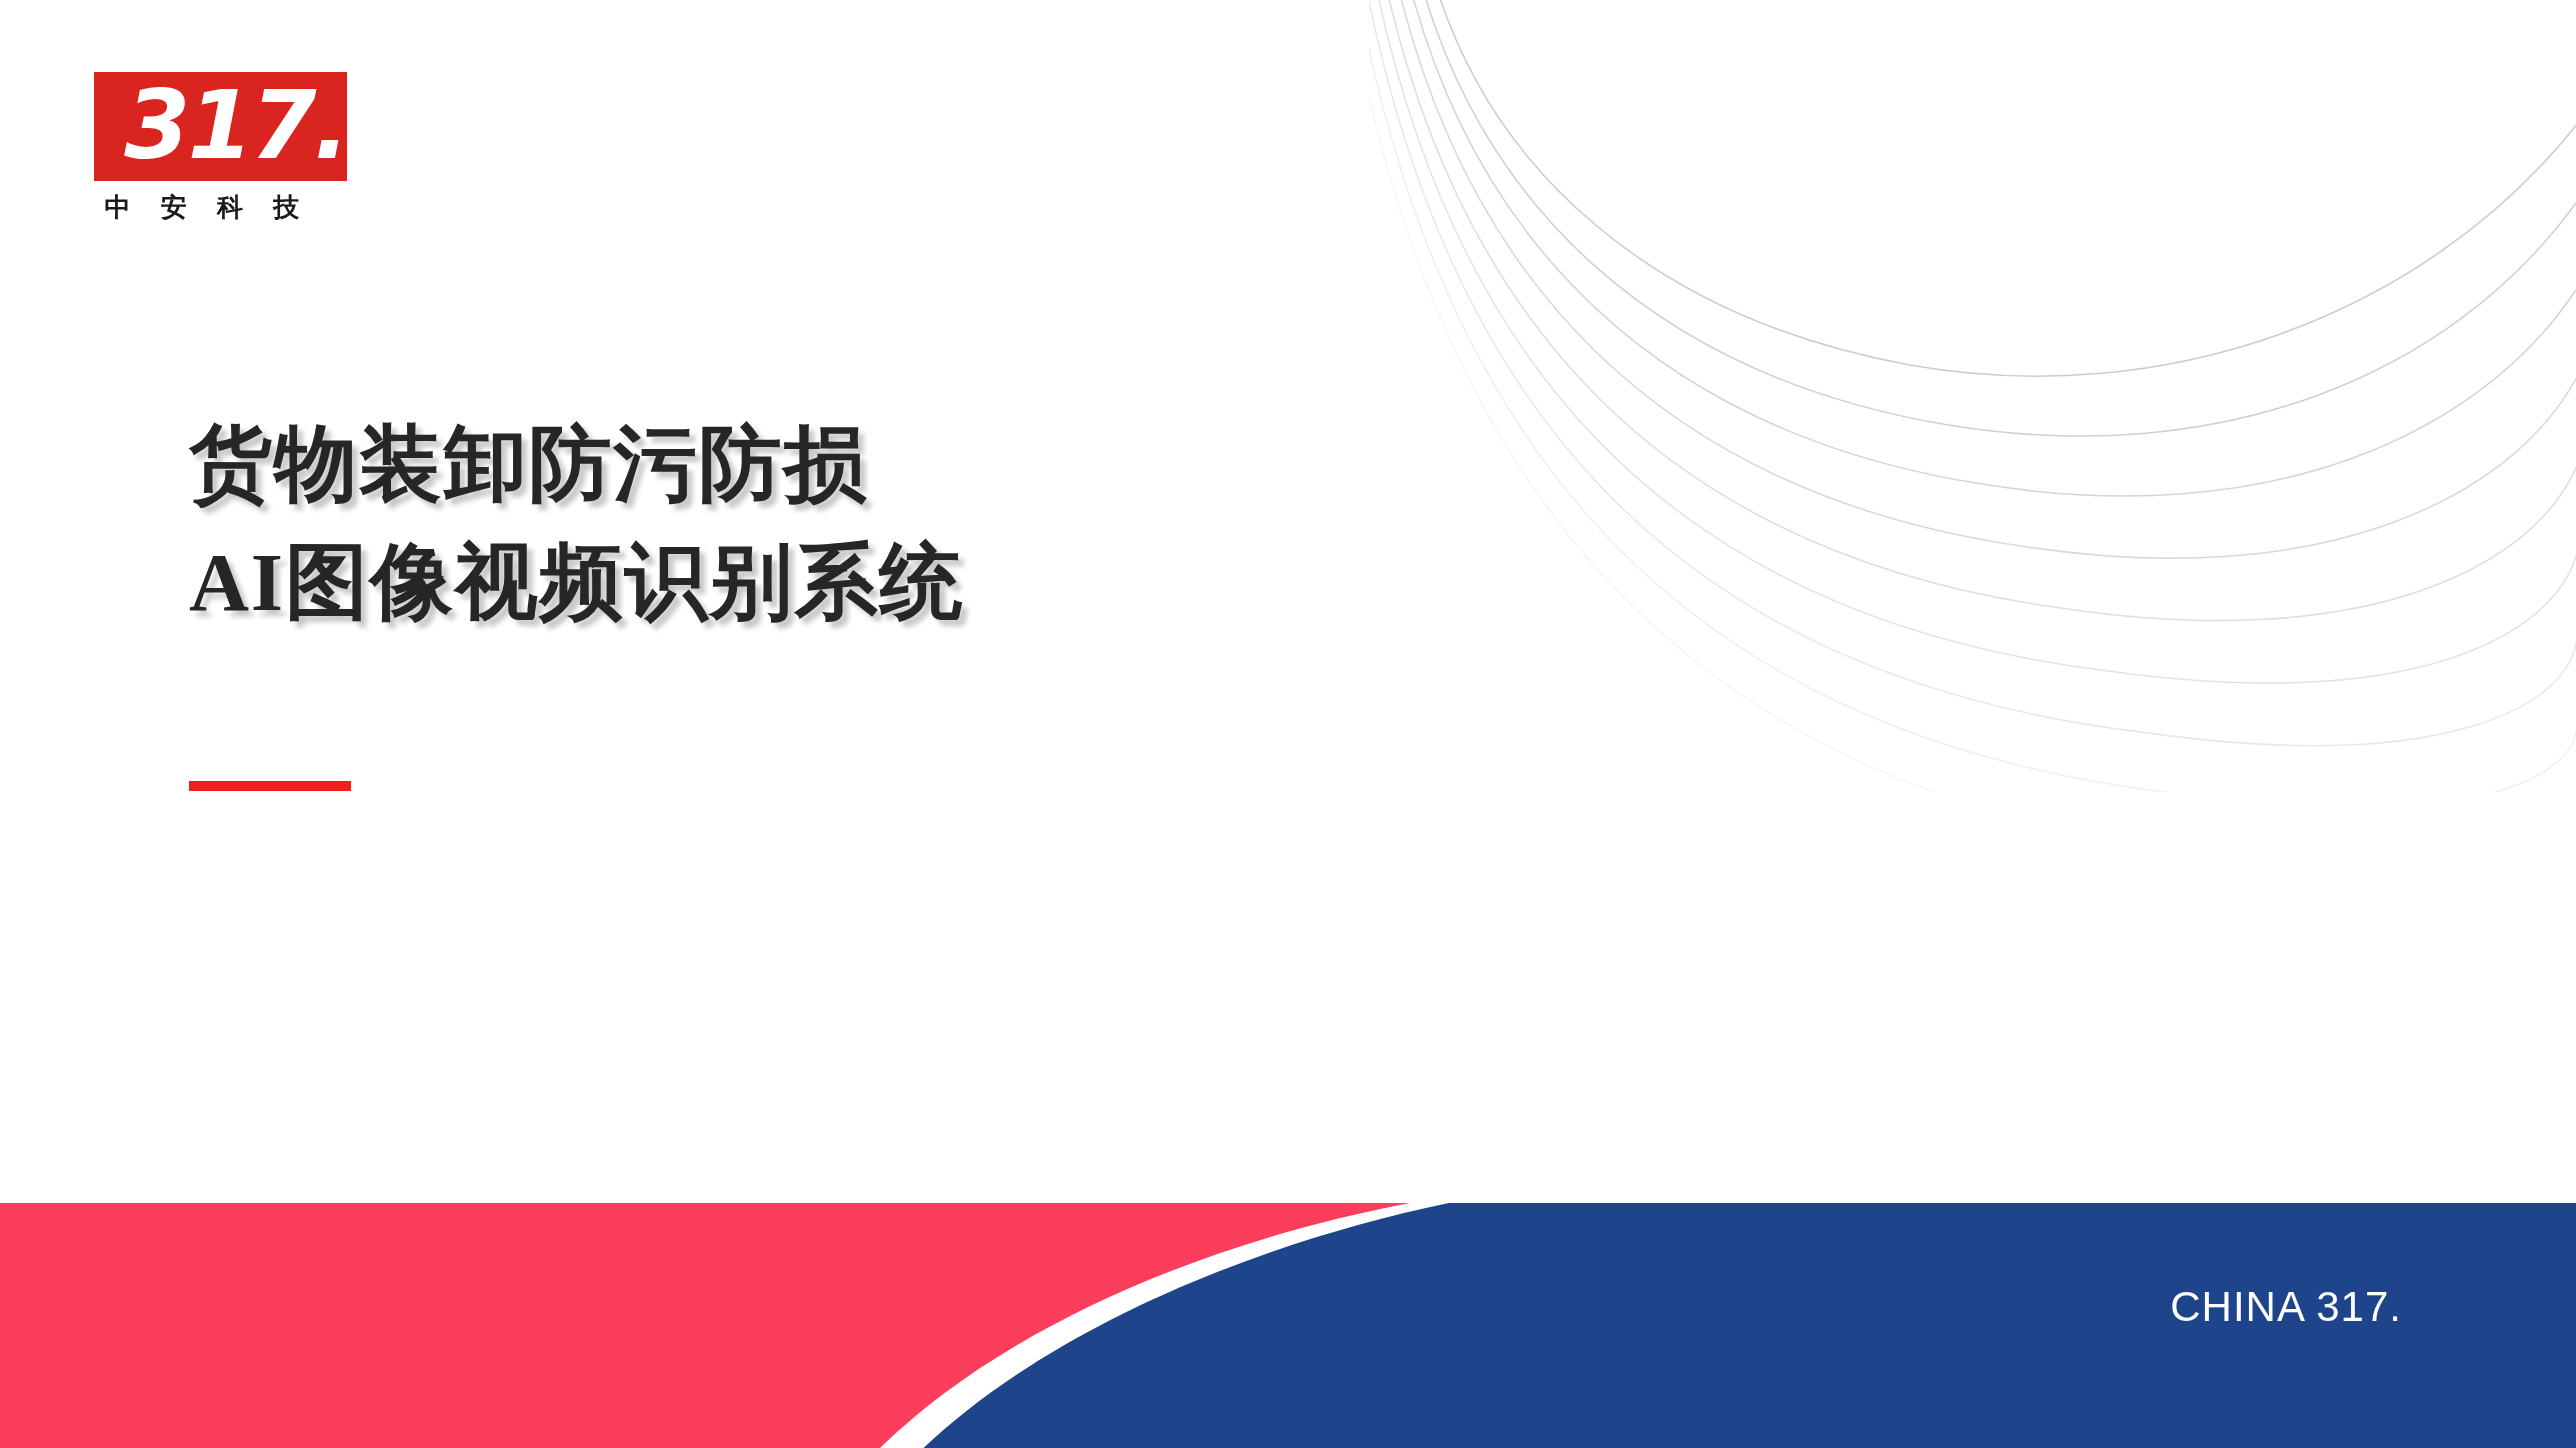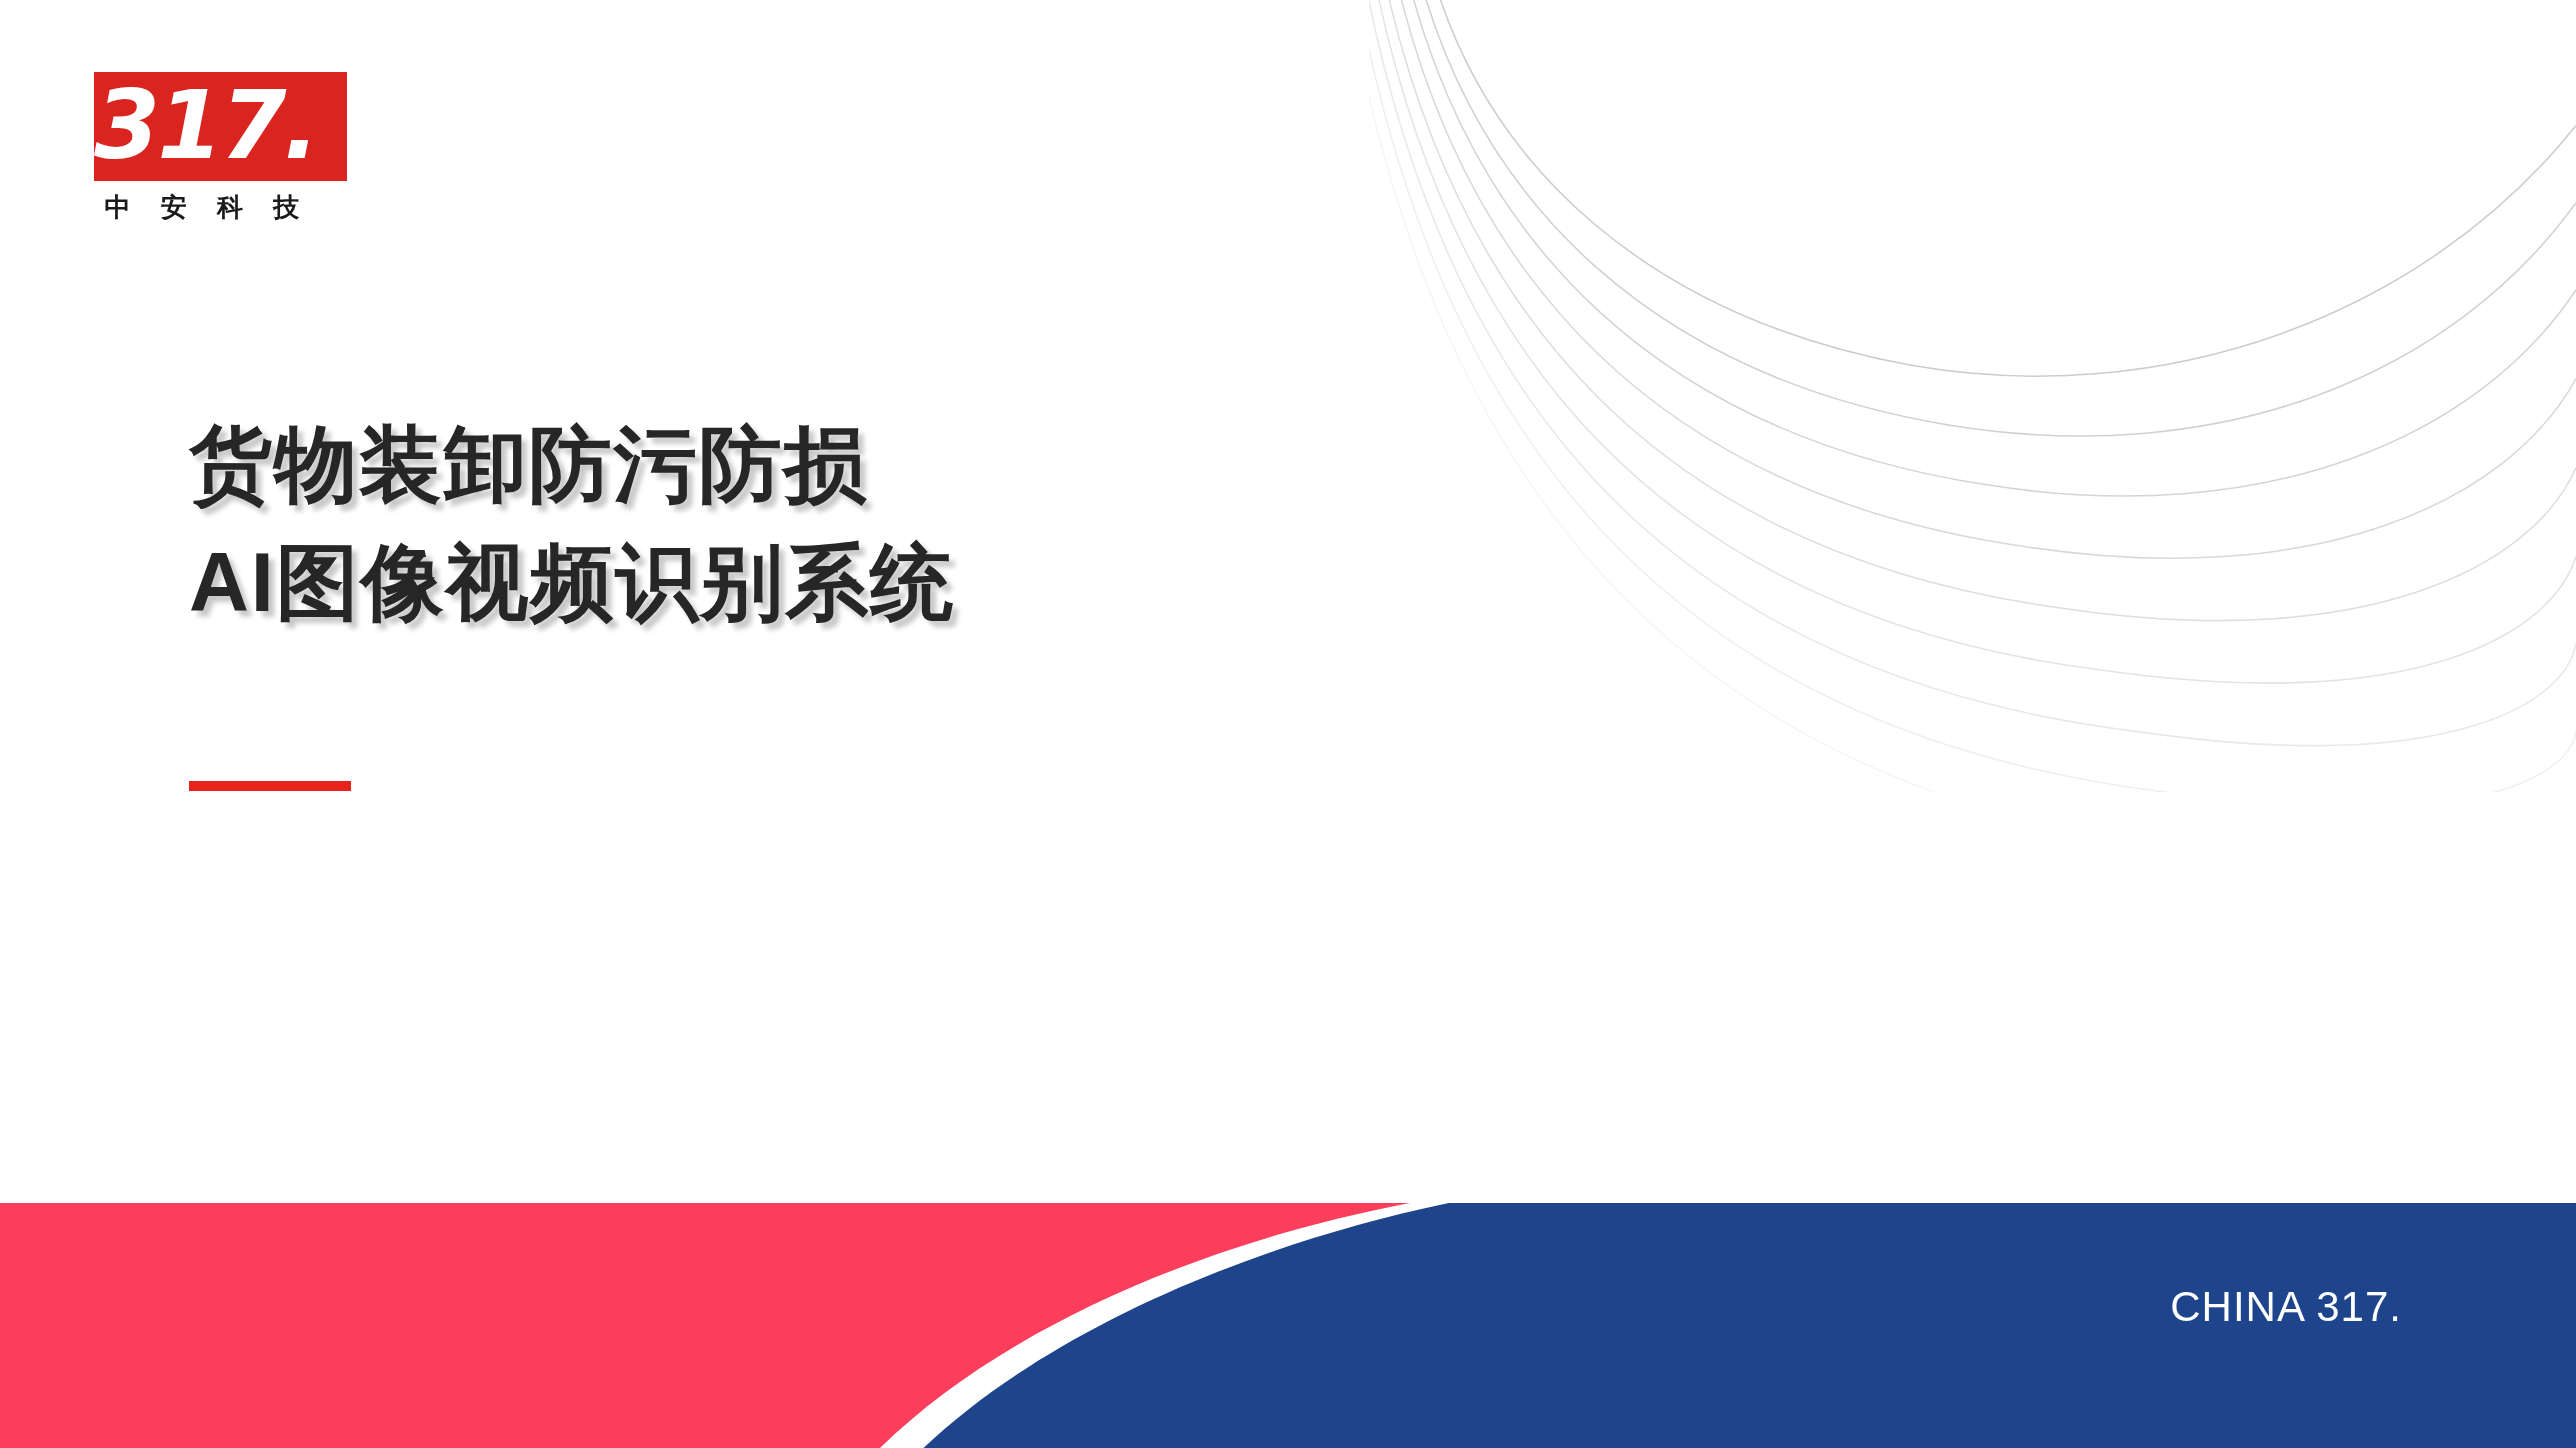--- a/index.html
+++ b/index.html
@@ -40,21 +40,21 @@
     height: 109px;
     background: #d9241f;
     position: relative;
   }
   #logo-mark-text {
     position: absolute;
     left: 0;
     right: 0;
     top: 50%;
     transform: translateY(-52%);
-    text-align: left;
+    text-align: right;
     color: #ffffff;
     font-size: 95px;
     line-height: 1;
     font-weight: 700;
     font-style: italic;
     letter-spacing: -2.9px;
     font-family: "DejaVu Sans", sans-serif;
   }
   #logo-sub {
     margin-top: 12.6px;
@@ -76,21 +76,21 @@
     width: 1207px;
   }
   .headline-line {
     color: #262626;
     font-size: 83px;
     line-height: 1.42;
     font-weight: 700;
     letter-spacing: 1.9px;
     white-space: nowrap;
     text-shadow: 5.8px 5.8px 4.8px rgba(0,0,0,0.22);
-    font-family: Liberation Sans, sans-serif;
+    font-family: Liberation Serif, serif;
   }
 
   
   #rule {
     position: absolute;
     left: 189px;
     top: 781px;
     width: 162px;
     height: 9.7px;
     background: #e8231c;

